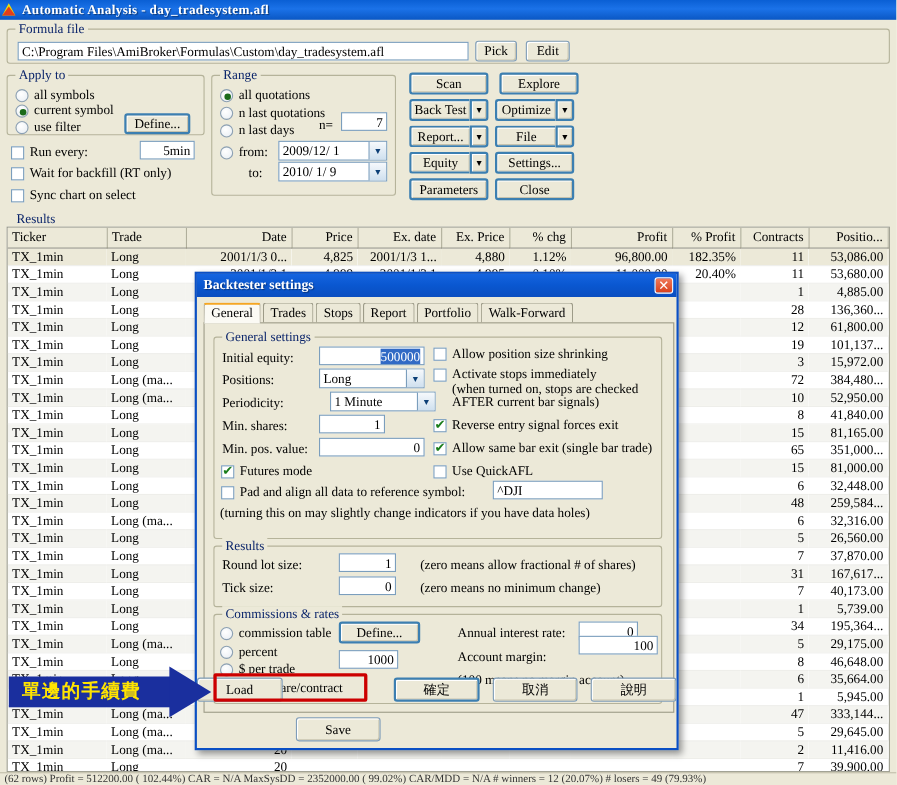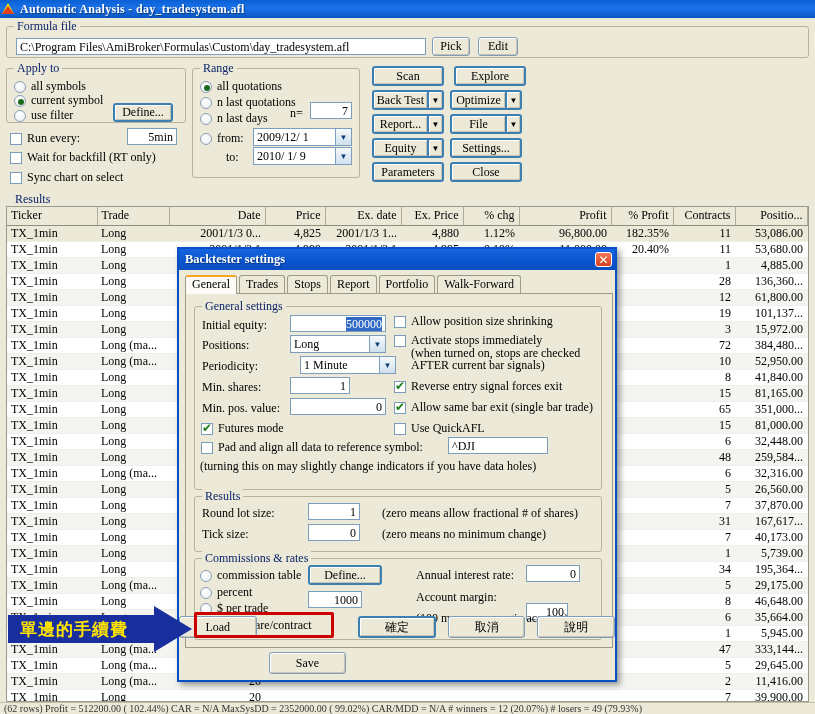--- a/index.html
+++ b/index.html
@@ -830,21 +830,21 @@
         <span>$ per share/contract</span>
       </div>
       <div class="btn def" style="position:absolute; left:122px; top:271px; width:74px; height:20px;">
         <span>Define...</span>
         </div>
       <div class="txtbox right" style="position:absolute; left:122px; top:297px; width:54px; height:17px;">1000</div>
 
       <span style="position:absolute; left:230px; top:274px; font-size:12px;">Annual interest rate:</span>
       <div class="txtbox right" style="position:absolute; left:340px; top:271px; width:54px; height:17px;">0</div>
       <span style="position:absolute; left:230px; top:296px; font-size:12px;">Account margin:</span>
-      <div class="txtbox right" style="position:absolute; left:340px; top:309px; width:42px; height:17px;text-align:right;">100</div>
+      <div class="txtbox right" style="position:absolute; left:340px; top:284px; width:72px; height:17px;text-align:right;">100</div>
       <span style="position:absolute; left:230px; top:317px; font-size:12px;">(100 means no margin account)</span>
     </div>
 
     <div class="dlgbtns">
       <div class="btn" style="width:80px; height:22px;">
         <span>Load</span>
         </div>
       <div class="btn" style="width:80px; height:22px;margin-top:36px;">
         <span>Save</span>
         </div>

